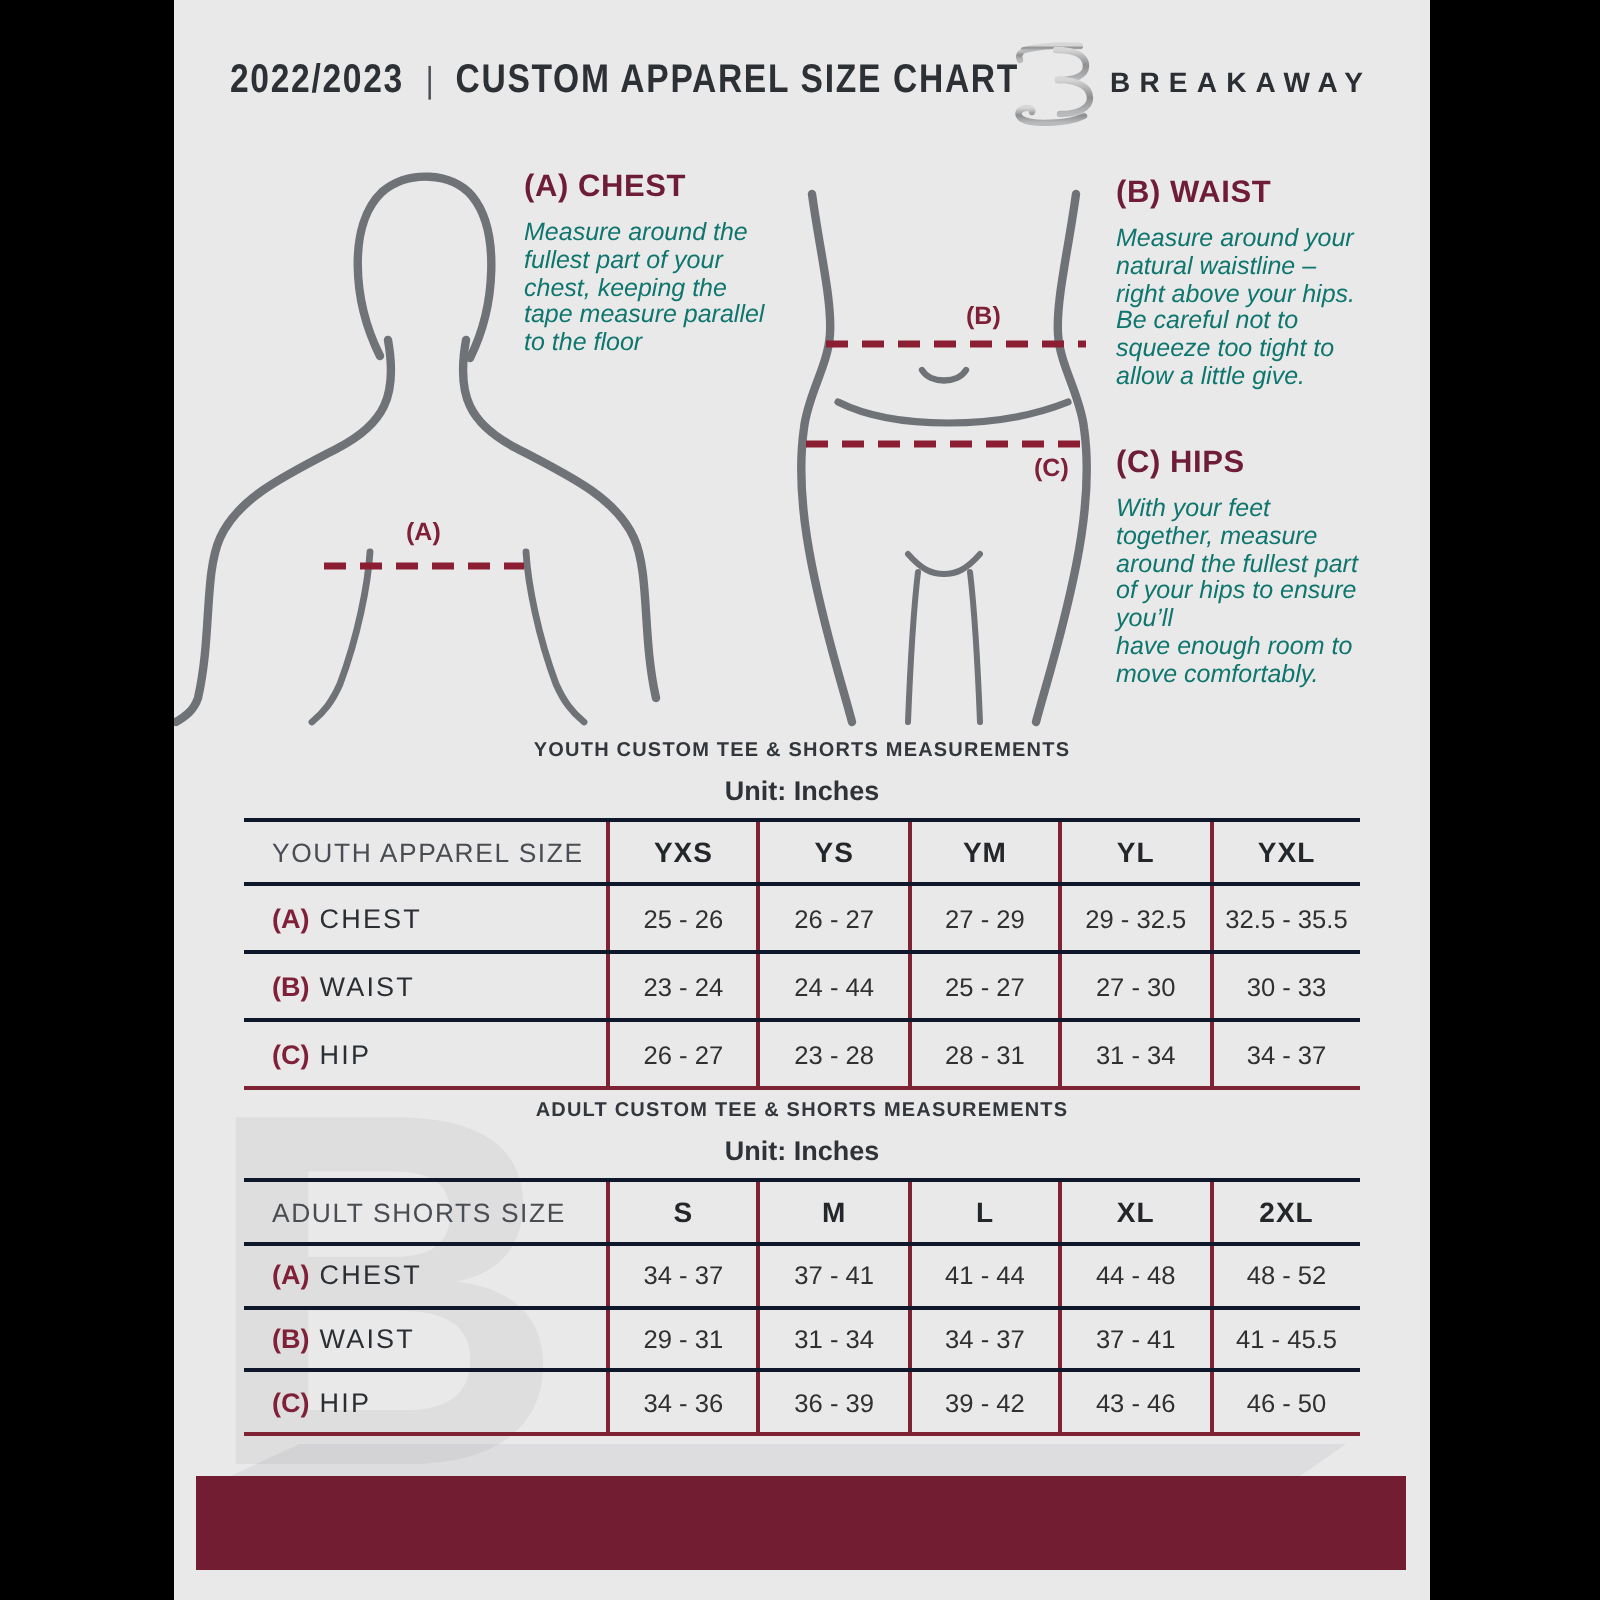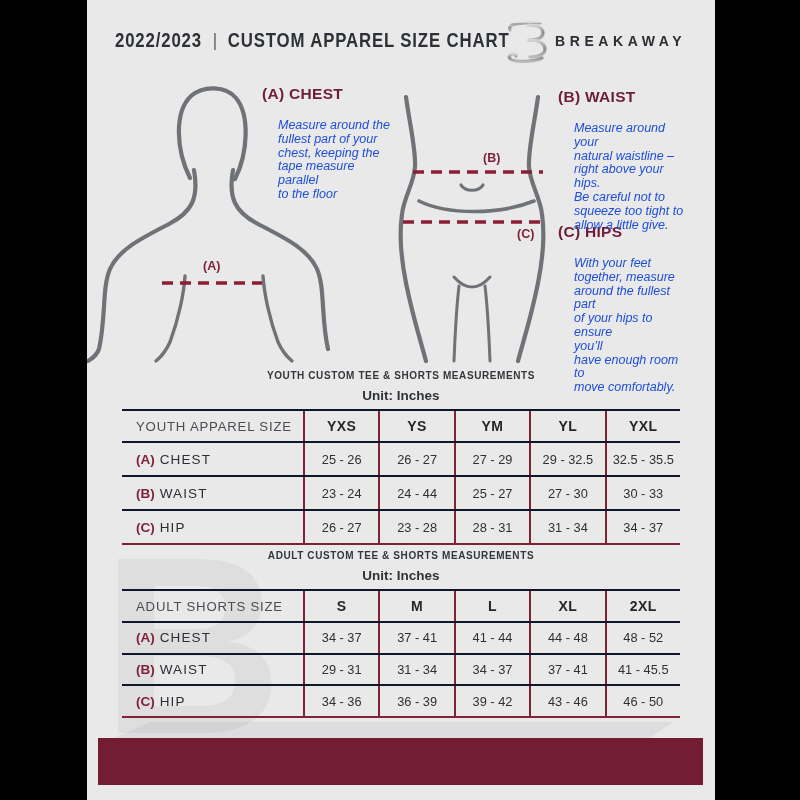--- a/index.html
+++ b/index.html
@@ -16,21 +16,21 @@
          letter-spacing:4.6px;color:#2b2e32;}
   .logo{position:absolute;left:416px;top:17px;width:44px;height:48px;}
 
   
   .figs{position:absolute;left:0;top:75px;width:628px;height:292px;}
   .marker{position:absolute;font-size:12.5px;font-weight:700;color:#7f1f38;}
 
   
   .guide{position:absolute;width:150px;}
   .guide h3{margin:0 0 7px 0;font-size:15.5px;font-weight:800;letter-spacing:.3px;color:#6e1c37;}
-  .guide p{margin:16px;font-size:12.5px;line-height:13.8px;font-style:italic;color:#1d4ed8;
+  .guide p{margin:0;font-size:12.5px;line-height:13.8px;font-style:italic;color:#0f766e;
            white-space:pre-line;}
 
   
   .tbl-title{position:absolute;left:0;width:628px;text-align:center;font-size:10px;
              font-weight:700;letter-spacing:.6px;color:#33373b;}
   .tbl-unit{position:absolute;left:0;width:628px;text-align:center;font-size:13.5px;
             font-weight:700;color:#2f3337;}
   .size-table{position:absolute;left:35px;width:558px;z-index:2;}
   .trow{display:grid;grid-template-columns:181px repeat(5,75.4px);border-top:2px solid #0f172a;}
   .trow.last{border-bottom:2px solid #7e2234;}

